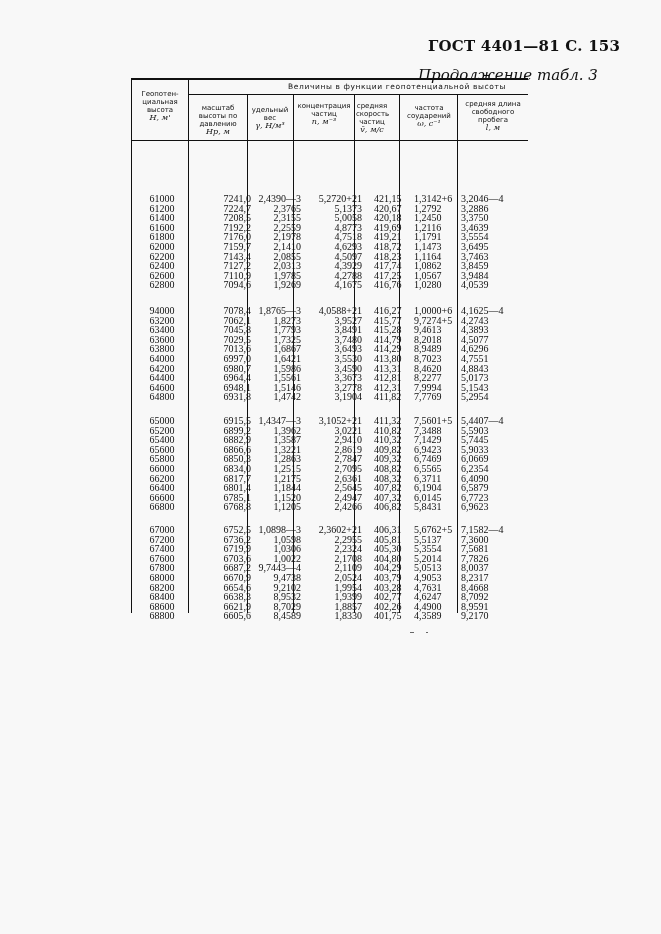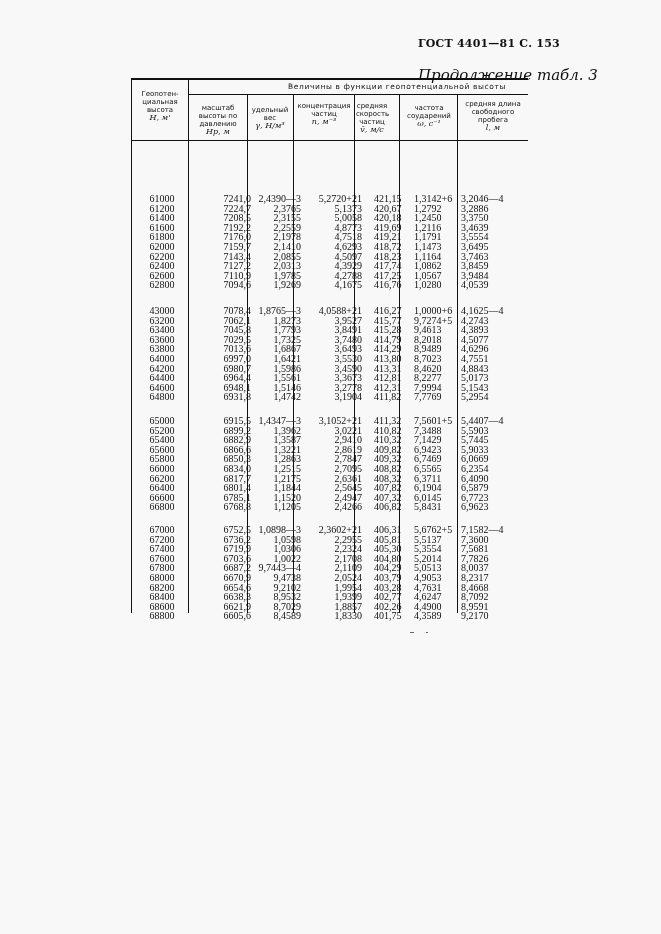--- a/index.html
+++ b/index.html
@@ -2,22 +2,22 @@
 <html><head>
 <meta charset="utf-8">
 <style>
   html, body { margin: 0; padding: 0; }
   body {
     width: 661px; height: 934px; background: #f8f8f8;
     position: relative; overflow: hidden;
     font-family: "DejaVu Serif", "Liberation Serif", serif; color: #111;
   }
   .page-header {
-    position: absolute; top: 37px; left: 418px;
-    font-size: 11px; font-weight: bold; letter-spacing: 0.2px;
+    position: absolute; top: 37px; left: 428px;
+    font-size: 15px; font-weight: bold; letter-spacing: 0.2px;
   }
   .continuation {
     position: absolute; top: 66px; left: 418px;
     font-size: 15px; font-style: italic;
   }
   .table-wrap { position: absolute; left: 131px; top: 78px; width: 397px; }
   .topline { position: absolute; left: 0; top: 0; width: 397px; height: 2px; background: #111; }
   .subline { position: absolute; left: 57px; top: 16px; width: 340px; height: 1px; background: #111; }
   .headbottom { position: absolute; left: 0; top: 62px; width: 397px; height: 1px; background: #111; }
   .vline { position: absolute; width: 1px; background: #111; }
@@ -89,21 +89,21 @@
     <div class="col c0"><div>61000</div><div>61200</div><div>61400</div><div>61600</div><div>61800</div><div>62000</div><div>62200</div><div>62400</div><div>62600</div><div>62800</div></div>
     <div class="col c1"><div>7241,0</div><div>7224,7</div><div>7208,5</div><div>7192,2</div><div>7176,0</div><div>7159,7</div><div>7143,4</div><div>7127,2</div><div>7110,9</div><div>7094,6</div></div>
     <div class="col c2"><div>2,4390—3</div><div>2,3765</div><div>2,3155</div><div>2,2559</div><div>2,1978</div><div>2,1410</div><div>2,0855</div><div>2,0313</div><div>1,9785</div><div>1,9269</div></div>
     <div class="col c3"><div>5,2720+21</div><div>5,1373</div><div>5,0058</div><div>4,8773</div><div>4,7518</div><div>4,6293</div><div>4,5097</div><div>4,3929</div><div>4,2788</div><div>4,1675</div></div>
     <div class="col c4"><div>421,15</div><div>420,67</div><div>420,18</div><div>419,69</div><div>419,21</div><div>418,72</div><div>418,23</div><div>417,74</div><div>417,25</div><div>416,76</div></div>
     <div class="col c5"><div>1,3142+6</div><div>1,2792</div><div>1,2450</div><div>1,2116</div><div>1,1791</div><div>1,1473</div><div>1,1164</div><div>1,0862</div><div>1,0567</div><div>1,0280</div></div>
     <div class="col c6"><div>3,2046—4</div><div>3,2886</div><div>3,3750</div><div>3,4639</div><div>3,5554</div><div>3,6495</div><div>3,7463</div><div>3,8459</div><div>3,9484</div><div>4,0539</div></div>
   </div>
 
   <div class="group" style="top:180px">
-    <div class="col c0"><div>43000</div><div>63200</div><div>63400</div><div>63600</div><div>63800</div><div>64000</div><div>64200</div><div>64400</div><div>64600</div><div>64800</div></div>
+    <div class="col c0"><div>94000</div><div>63200</div><div>63400</div><div>63600</div><div>63800</div><div>64000</div><div>64200</div><div>64400</div><div>64600</div><div>64800</div></div>
     <div class="col c1"><div>7078,4</div><div>7062,1</div><div>7045,8</div><div>7029,5</div><div>7013,6</div><div>6997,0</div><div>6980,7</div><div>6964,4</div><div>6948,1</div><div>6931,8</div></div>
     <div class="col c2"><div>1,8765—3</div><div>1,8273</div><div>1,7793</div><div>1,7325</div><div>1,6867</div><div>1,6421</div><div>1,5986</div><div>1,5561</div><div>1,5146</div><div>1,4742</div></div>
     <div class="col c3"><div>4,0588+21</div><div>3,9527</div><div>3,8491</div><div>3,7480</div><div>3,6493</div><div>3,5530</div><div>3,4590</div><div>3,3673</div><div>3,2778</div><div>3,1904</div></div>
     <div class="col c4"><div>416,27</div><div>415,77</div><div>415,28</div><div>414,79</div><div>414,29</div><div>413,80</div><div>413,31</div><div>412,81</div><div>412,31</div><div>411,82</div></div>
     <div class="col c5"><div>1,0000+6</div><div>9,7274+5</div><div>9,4613</div><div>8,2018</div><div>8,9489</div><div>8,7023</div><div>8,4620</div><div>8,2277</div><div>7,9994</div><div>7,7769</div></div>
     <div class="col c6"><div>4,1625—4</div><div>4,2743</div><div>4,3893</div><div>4,5077</div><div>4,6296</div><div>4,7551</div><div>4,8843</div><div>5,0173</div><div>5,1543</div><div>5,2954</div></div>
   </div>
 
   <div class="group" style="top:290px">
     <div class="col c0"><div>65000</div><div>65200</div><div>65400</div><div>65600</div><div>65800</div><div>66000</div><div>66200</div><div>66400</div><div>66600</div><div>66800</div></div>

